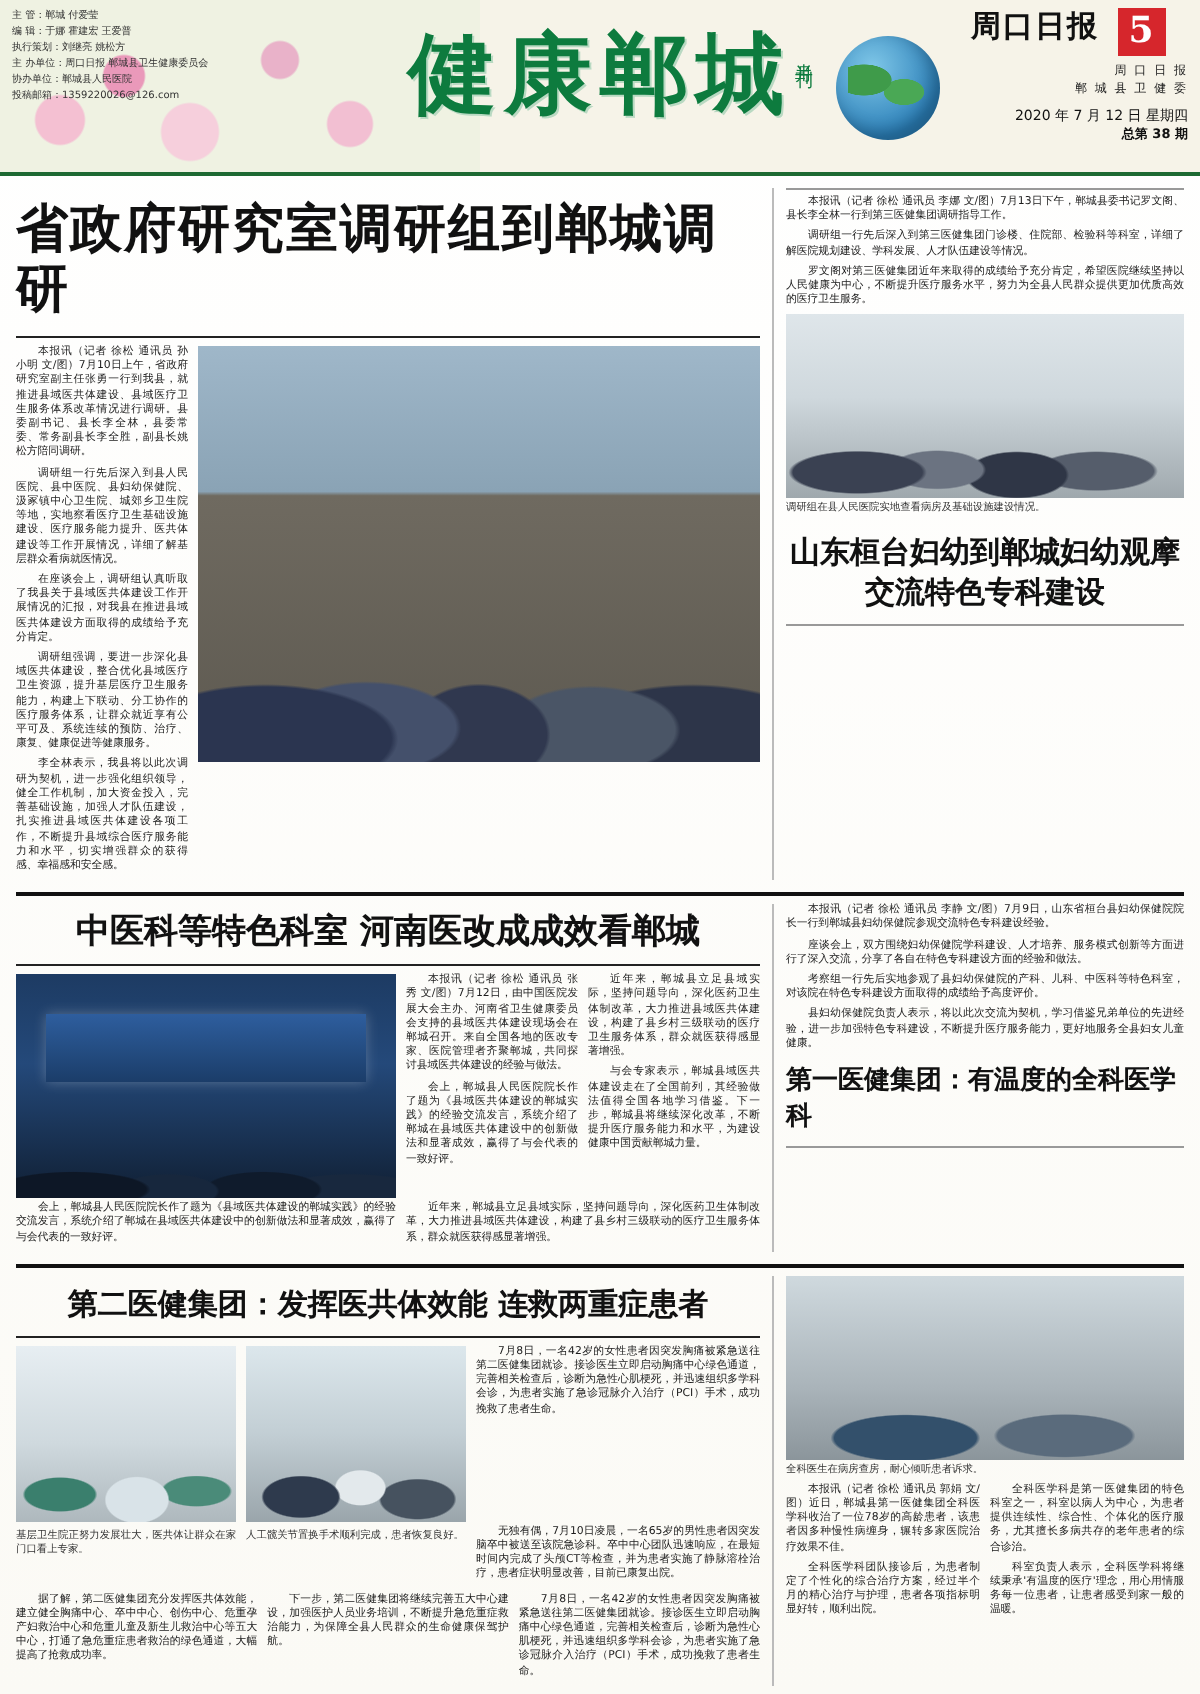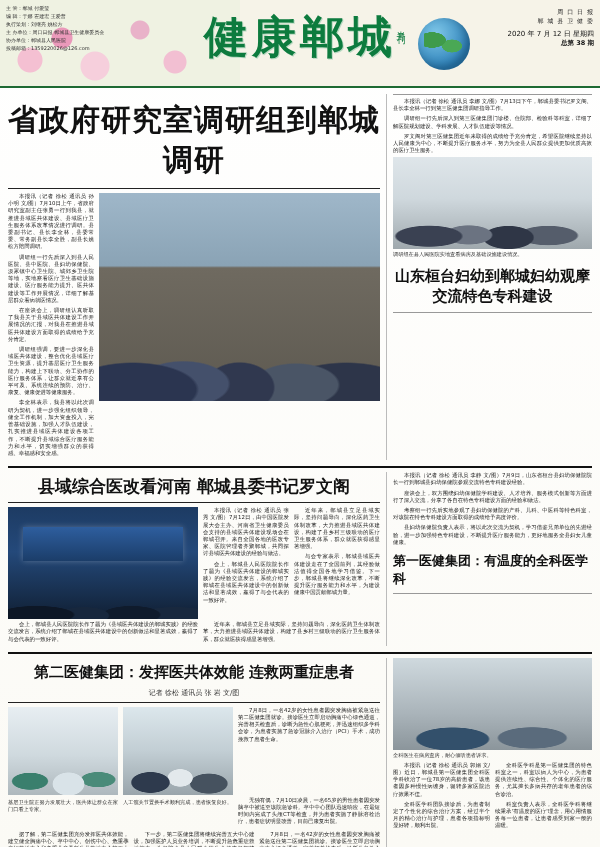--- a/index.html
+++ b/index.html
@@ -95,22 +95,22 @@
   .mast-date{font-size:7px;margin-top:4px;text-align:right;color:#111;}
   .mast-issue{font-size:6.5px;text-align:right;color:#111;font-weight:bold;}
 
   
   .content{position:relative;padding:6px 8px 0 8px;}
   .rule{height:1px;background:#222;margin:4px 0;}
   .thin{height:1px;background:#999;}
 
   .headline-main{
     font-family:"DejaVu Serif","Liberation Serif",serif;
-    font-weight:bold;font-size:30px;letter-spacing:1px;color:#111;
-    text-align:center;margin:6px 0 8px 0;line-height:40px;
+    font-weight:bold;font-size:26px;letter-spacing:1px;color:#111;
+    text-align:left;margin:6px 0 8px 0;line-height:30px;
   }
   .headline-2{
     font-family:"DejaVu Serif","Liberation Serif",serif;
     font-weight:bold;font-size:15px;color:#111;text-align:center;
     line-height:20px;margin:4px 0 6px 0;
   }
   .headline-3{
     font-family:"DejaVu Serif","Liberation Serif",serif;
     font-weight:bold;font-size:13px;color:#111;line-height:18px;margin:3px 0 5px 0;
   }
@@ -217,20 +217,24 @@
       <div>主  办单位：周口日报 郸城县卫生健康委员会</div>
       <div>协办单位：郸城县人民医院</div>
       <div>投稿邮箱：1359220026@126.com</div>
     </div>
 
     <div class="mast-title">健康郸城</div>
     <div class="mast-sub">半月刊</div>
     <div class="mast-globe"></div>
 
     <div class="mast-right">
+      <div>
+        <span class="mast-paper">周口日报</span>
+        <span class="mast-pagebox">5</span>
+      </div>
       <div class="mast-meta">
         <div class="cn2">周 口 日 报</div>
         <div class="cn2">郸 城 县 卫 健 委</div>
       </div>
       <div class="mast-date">2020 年 7 月 12 日  星期四</div>
       <div class="mast-issue">总第 38 期</div>
     </div>
   </div>
 
   <div class="content">
@@ -269,21 +273,21 @@
         <div class="headline-2" style="margin-top:8px;font-size:15px;">山东桓台妇幼到郸城妇幼观摩交流特色专科建设</div>
         <div class="thin"></div>
       </div>
     </div>
 
     <div class="sec-divider"></div>
 
     <div class="cols">
 
       <div class="col" style="flex:0 0 372px;">
-        <div class="headline-2" style="font-size:17px;">县域综合医改看河南  郸城县委书记罗文阁</div>
+        <div class="headline-2" style="font-size:17px;">中医科等特色科室  河南医改成成效看郸城</div>
         <div class="rule"></div>
         <div class="cols" style="gap:5px;margin-top:3px;">
           <div style="flex:0 0 190px;">
             <div class="photo ph-conf" style="height:112px;"></div>
           </div>
           <div style="flex:1;" class="body-text">
             <p>本报讯（记者 徐松 通讯员 张秀 文/图）7月12日，由中国医院发展大会主办、河南省卫生健康委员会支持的县域医共体建设现场会在郸城召开。来自全国各地的医改专家、医院管理者齐聚郸城，共同探讨县域医共体建设的经验与做法。</p>
             <p>会上，郸城县人民医院院长作了题为《县域医共体建设的郸城实践》的经验交流发言，系统介绍了郸城在县域医共体建设中的创新做法和显著成效，赢得了与会代表的一致好评。</p>
           </div>
           <div style="flex:1;" class="body-text">
@@ -314,21 +318,20 @@
         <div class="thin"></div>
       </div>
     </div>
 
     <div class="sec-divider"></div>
 
     <div class="cols">
 
       <div class="col" style="flex:0 0 372px;">
         <div class="headline-2" style="font-size:15px;">第二医健集团：发挥医共体效能  连救两重症患者</div>
-        <div class="byline">记者 徐松  通讯员 张 岩  文/图</div>
         <div class="rule"></div>
         <div class="cols" style="gap:5px;margin-top:3px;">
           <div style="flex:0 0 110px;">
             <div class="photo ph-ward" style="height:88px;"></div>
           </div>
           <div style="flex:0 0 110px;">
             <div class="photo ph-clinic" style="height:88px;"></div>
           </div>
           <div style="flex:1;" class="body-text">
             <p>7月8日，一名42岁的女性患者因突发胸痛被紧急送往第二医健集团就诊。接诊医生立即启动胸痛中心绿色通道，完善相关检查后，诊断为急性心肌梗死，并迅速组织多学科会诊，为患者实施了急诊冠脉介入治疗（PCI）手术，成功挽救了患者生命。</p>

